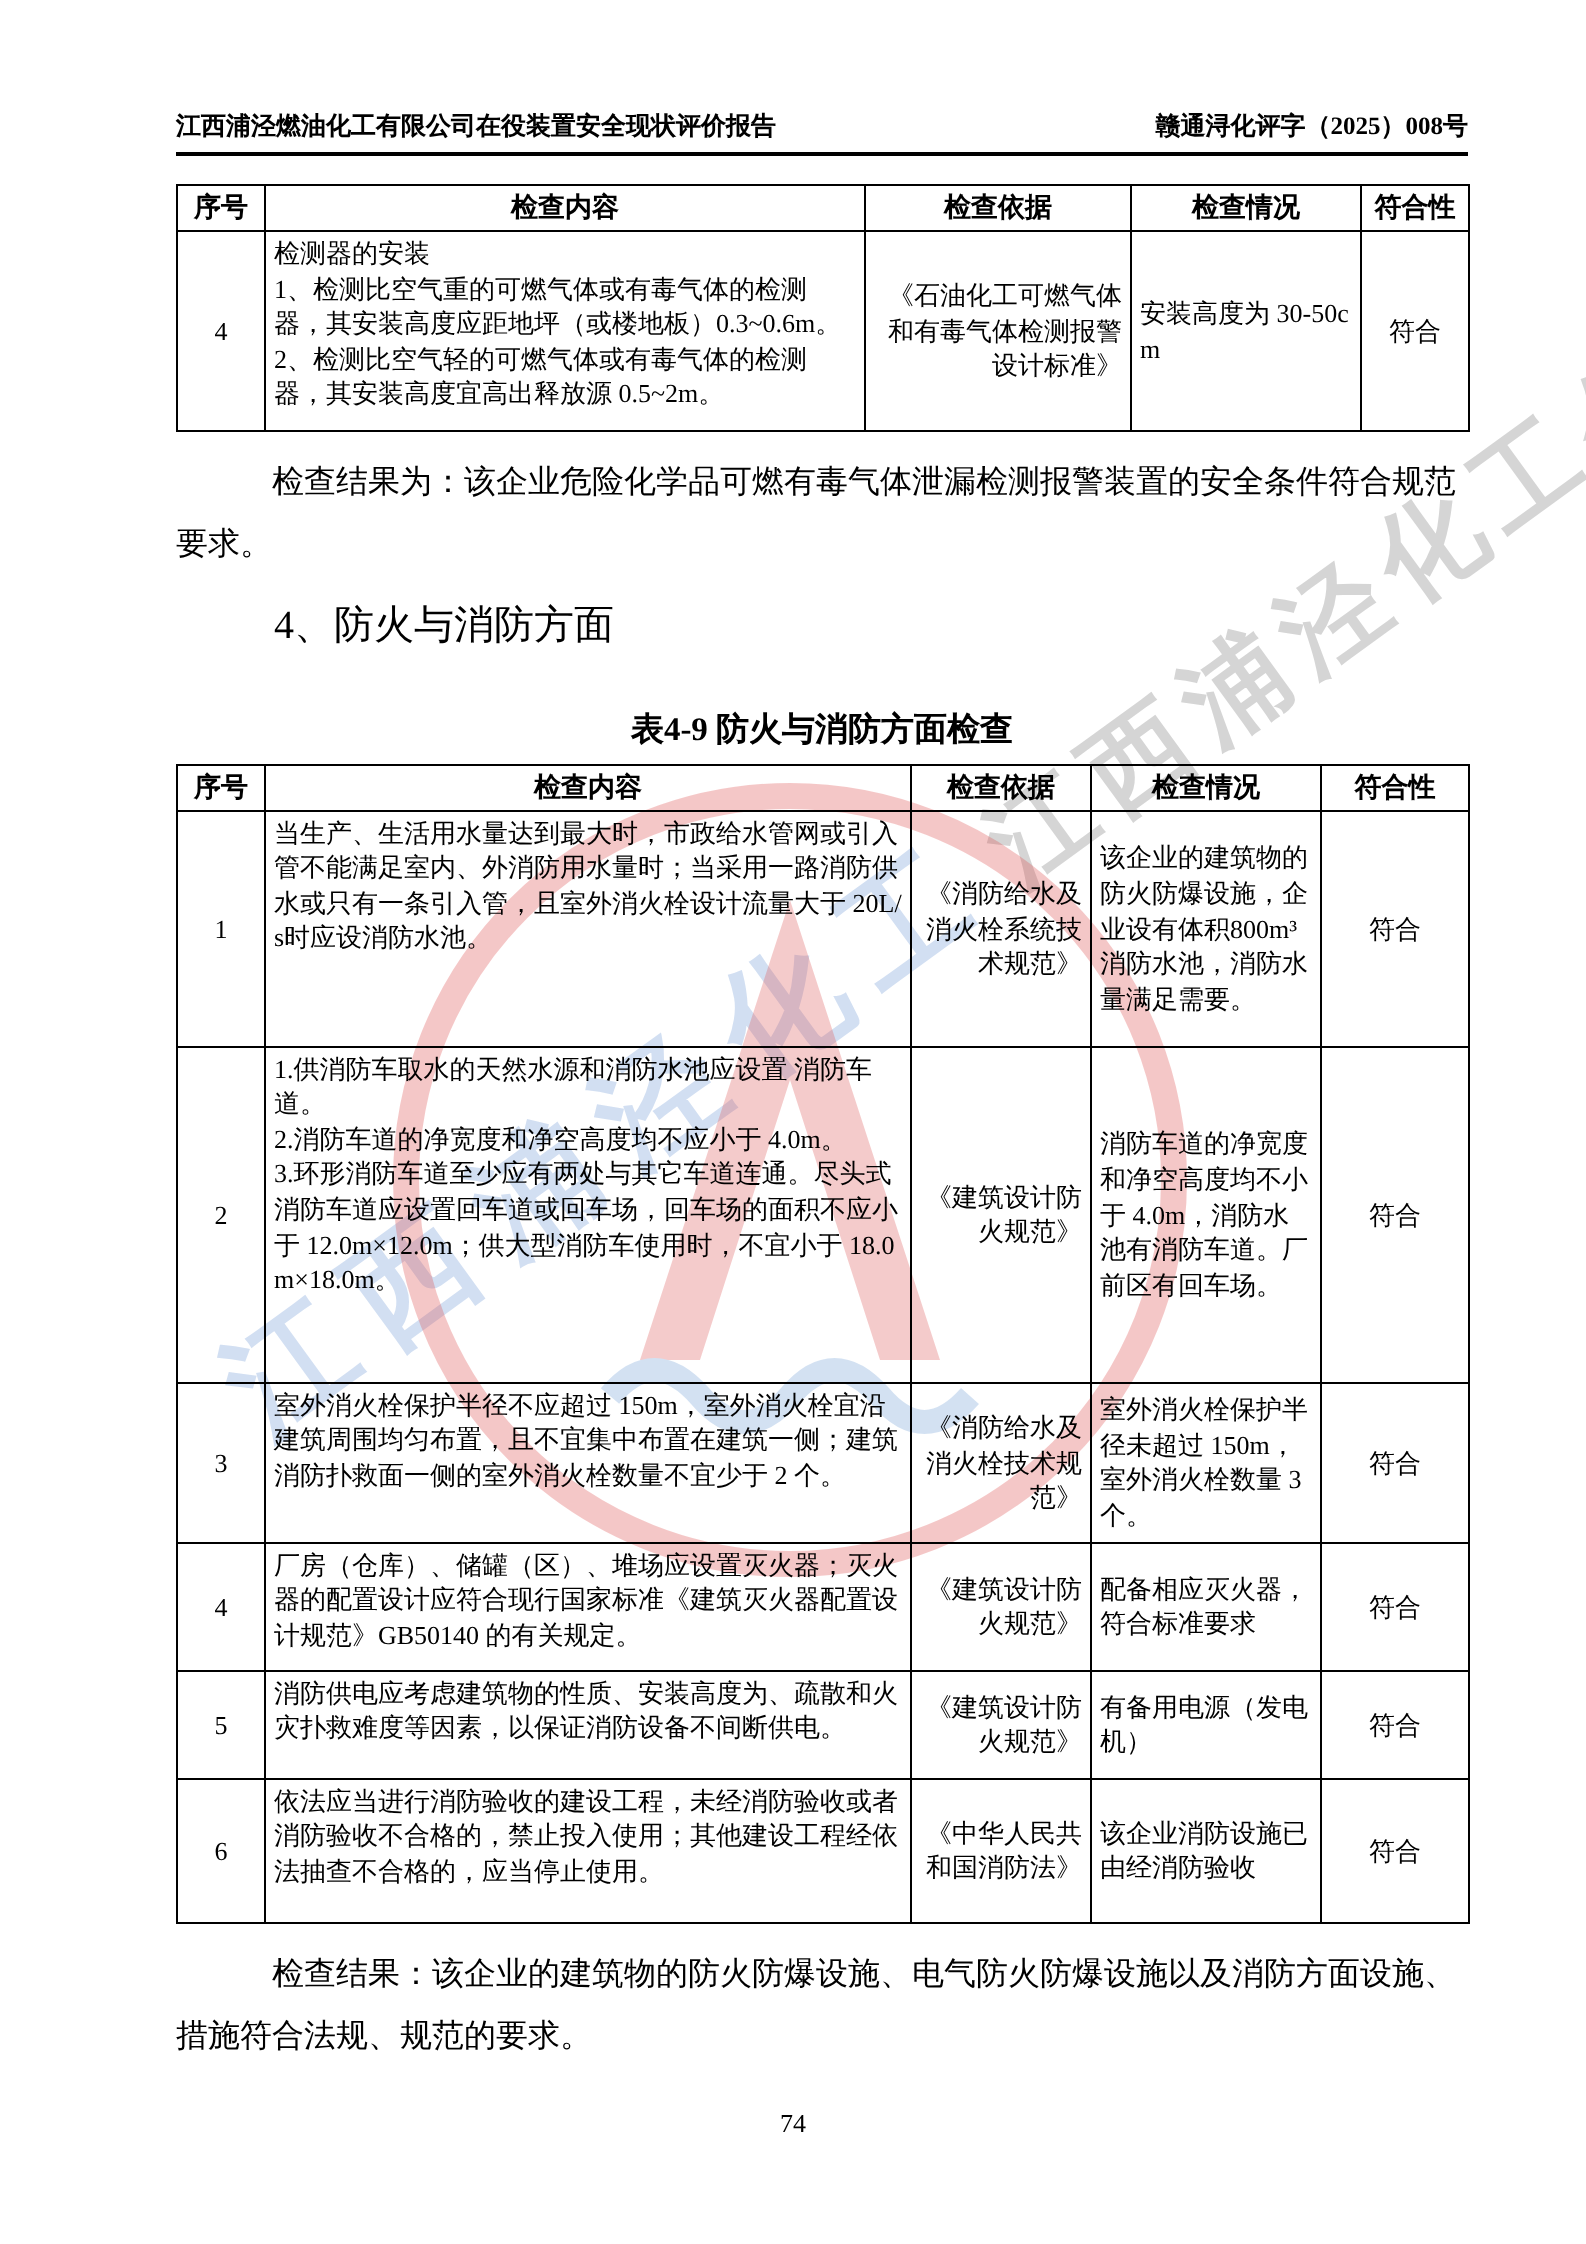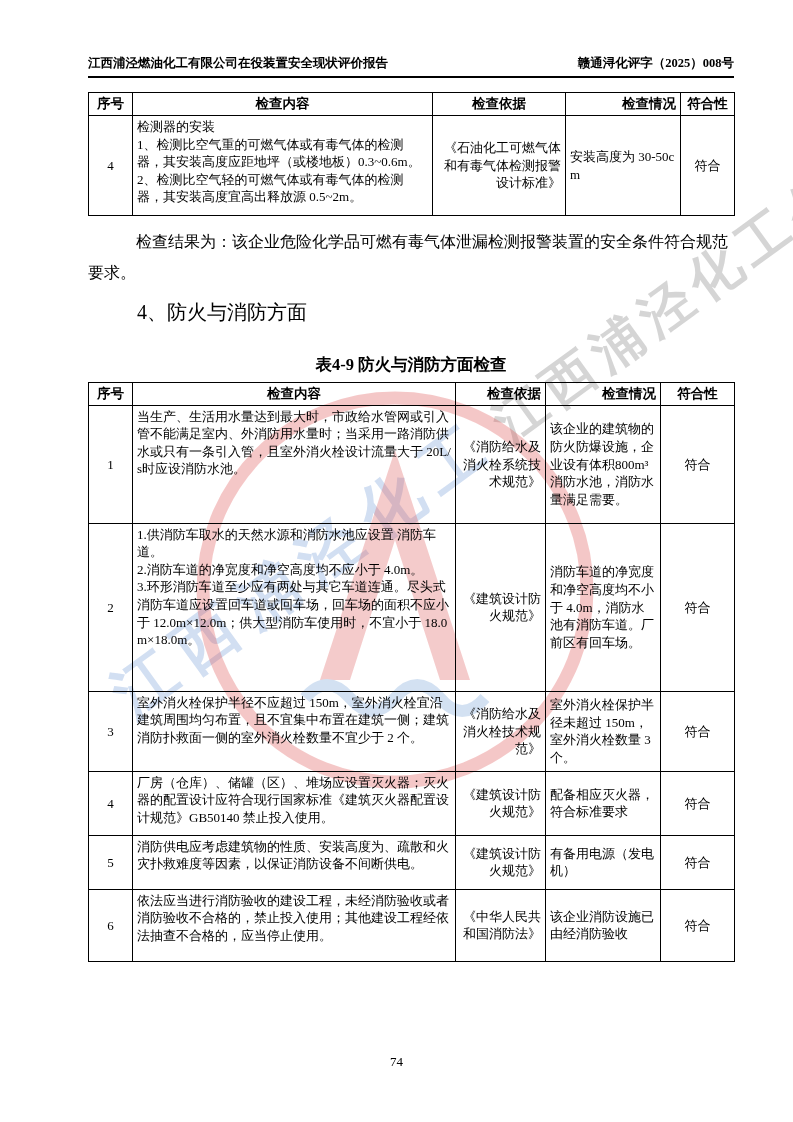--- a/index.html
+++ b/index.html
@@ -43,21 +43,21 @@
     padding: 2px 4px;
     vertical-align: middle;
     word-break: break-all;
   }
   th { font-size: 13.5px; font-weight: bold; text-align: center; }
   .t-head { height: 22px; }
   .cell-seq, .cell-conform { text-align: center; }
   .cell-basis { text-align: right; }
   .cell-content { text-align: left; vertical-align: top; white-space: pre-line; }
   .cell-situation { text-align: left; white-space: pre-line; }
-  .th-left { text-align: right; }
+  .th-left { text-align: center; }
   table.t1 { margin-top: 14px; }
   table.t2 { margin-top: 6px; }
   
   .para {
     font-size: 16px;
     line-height: 1.95;
     text-indent: 3em;
     margin-top: 10px;
   }
   .section-heading {
@@ -189,21 +189,21 @@
       </tr>
       <tr style="height:80px">
         <td class="cell-seq">3</td>
         <td class="cell-content">室外消火栓保护半径不应超过 150m，室外消火栓宜沿建筑周围均匀布置，且不宜集中布置在建筑一侧；建筑消防扑救面一侧的室外消火栓数量不宜少于 2 个。</td>
         <td class="cell-basis">《消防给水及消火栓技术规范》</td>
         <td class="cell-situation">室外消火栓保护半径未超过 150m，室外消火栓数量 3 个。</td>
         <td class="cell-conform">符合</td>
       </tr>
       <tr style="height:64px">
         <td class="cell-seq">4</td>
-        <td class="cell-content">厂房（仓库）、储罐（区）、堆场应设置灭火器；灭火器的配置设计应符合现行国家标准《建筑灭火器配置设计规范》GB50140 禁止投入使用。</td>
+        <td class="cell-content">厂房（仓库）、储罐（区）、堆场应设置灭火器；灭火器的配置设计应符合现行国家标准《建筑灭火器配置设计规范》GB50140 的有关规定。</td>
         <td class="cell-basis">《建筑设计防火规范》</td>
         <td class="cell-situation">配备相应灭火器，符合标准要求</td>
         <td class="cell-conform">符合</td>
       </tr>
       <tr style="height:54px">
         <td class="cell-seq">5</td>
         <td class="cell-content">消防供电应考虑建筑物的性质、安装高度为、疏散和火灾扑救难度等因素，以保证消防设备不间断供电。</td>
         <td class="cell-basis">《建筑设计防火规范》</td>
         <td class="cell-situation">有备用电源（发电机）</td>
         <td class="cell-conform">符合</td>
@@ -211,18 +211,19 @@
       <tr style="height:72px">
         <td class="cell-seq">6</td>
         <td class="cell-content">依法应当进行消防验收的建设工程，未经消防验收或者消防验收不合格的，禁止投入使用；其他建设工程经依法抽查不合格的，应当停止使用。</td>
         <td class="cell-basis">《中华人民共和国消防法》</td>
         <td class="cell-situation">该企业消防设施已由经消防验收</td>
         <td class="cell-conform">符合</td>
       </tr>
     </tbody>
       </table>
 
+    <p class="para">检查结果：该企业的建筑物的防火防爆设施、电气防火防爆设施以及消防方面设施、措施符合法规、规范的要求。</p>
 
   </div>
 
   <div class="page-number">74</div>
 
 </div>
 
 </body></html>

